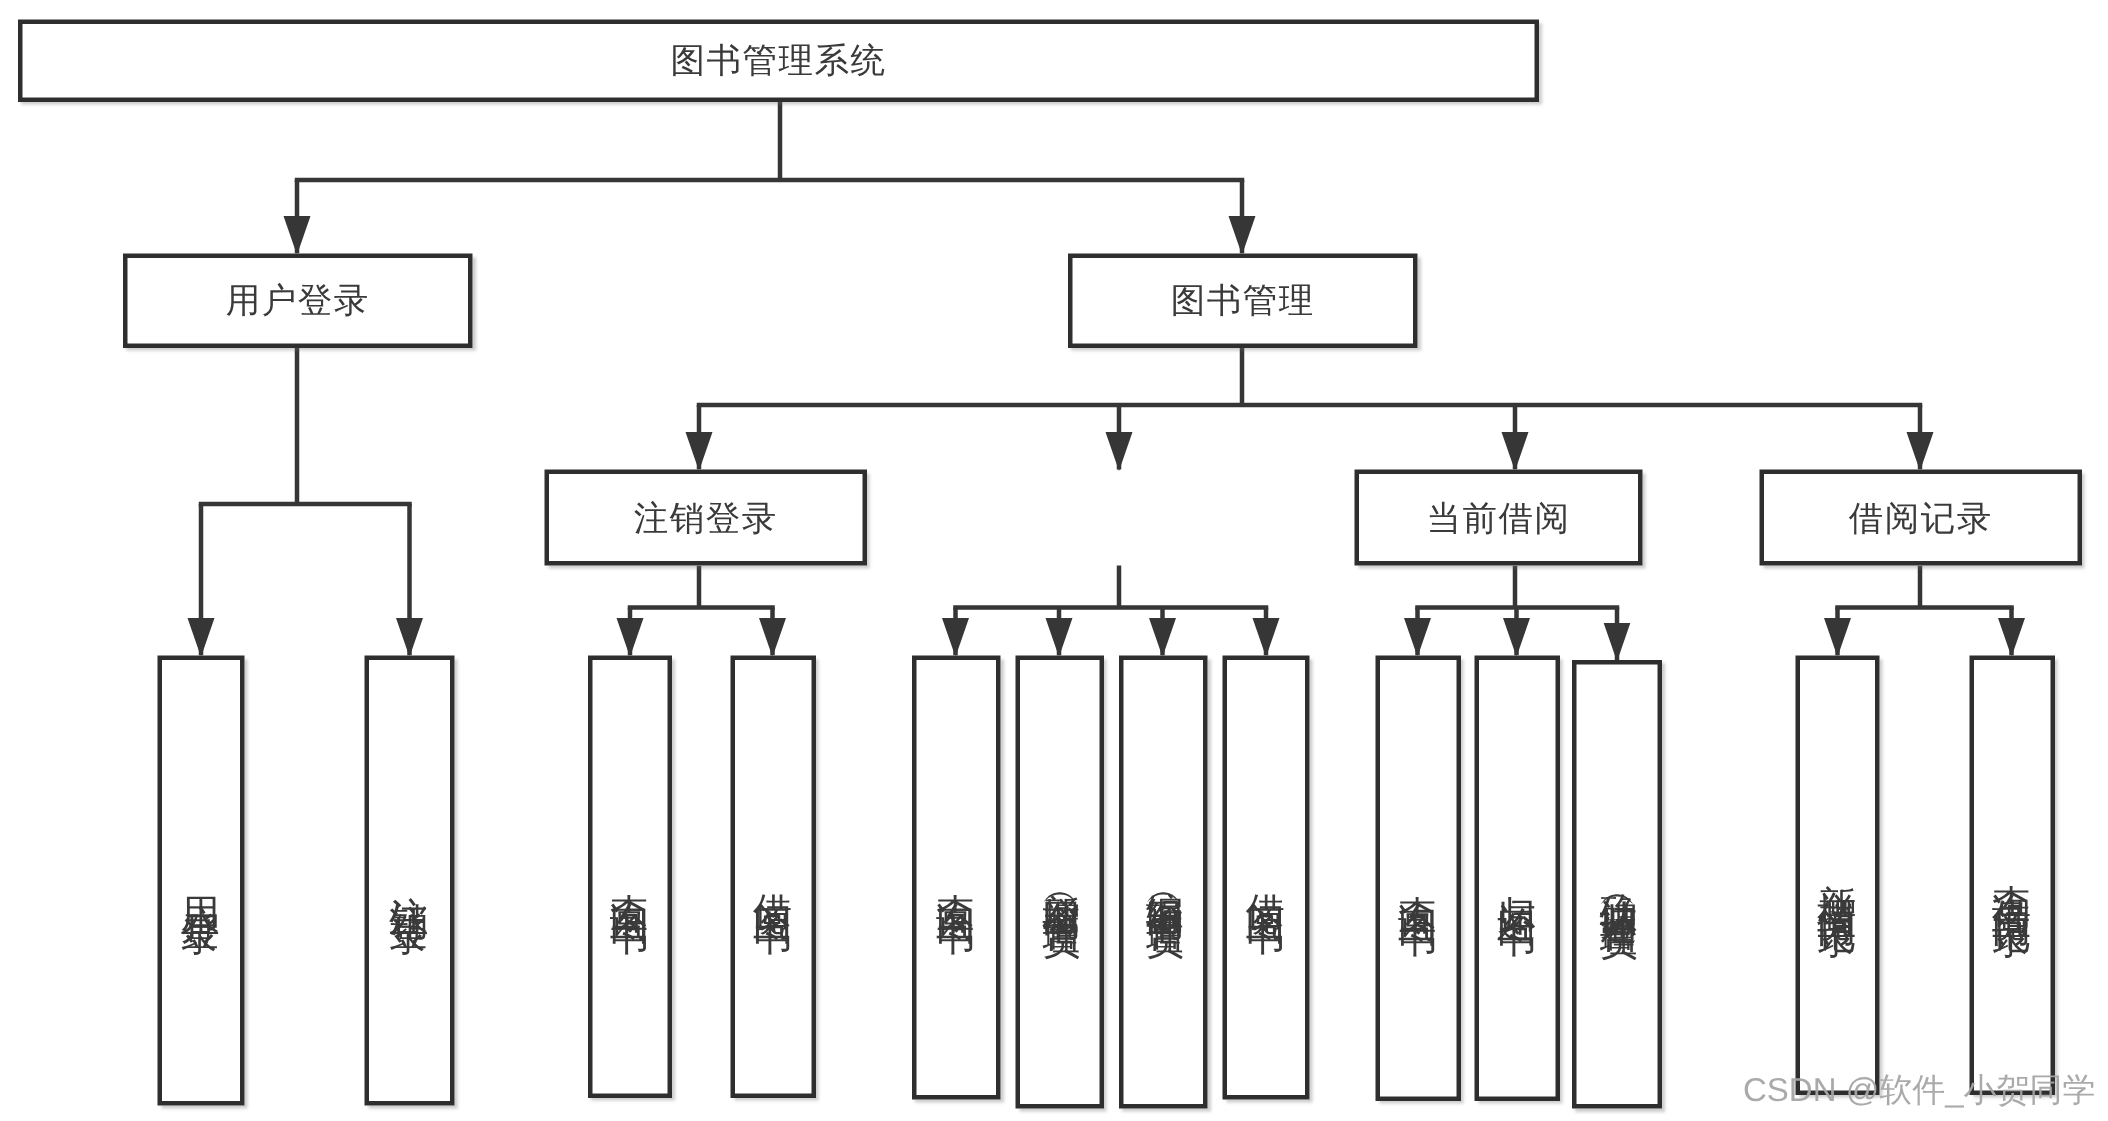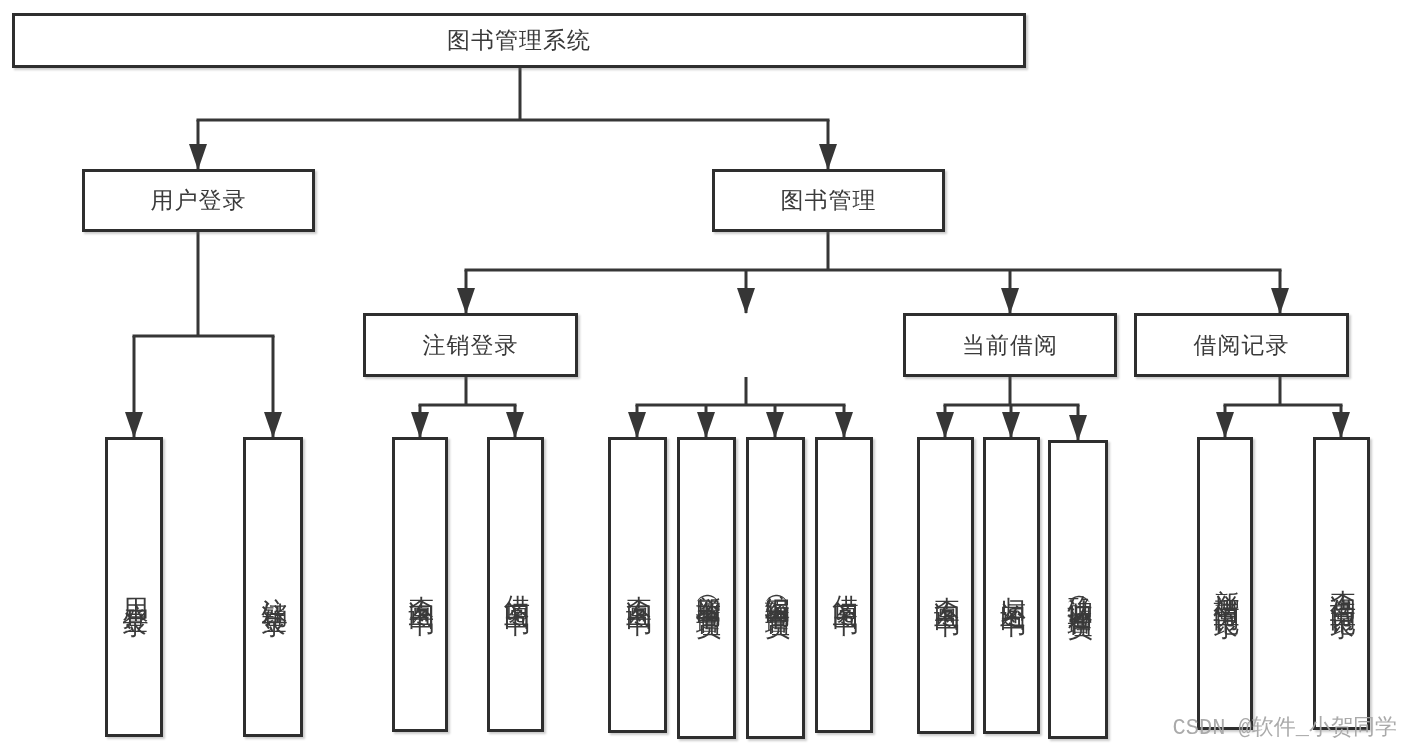--- a/index.html
+++ b/index.html
@@ -1,18 +1,18 @@
 <!DOCTYPE html>
 <html><head>
 <meta charset="utf-8">
 <style>
   html,body{margin:0;padding:0;background:#fff;}
   .stage{
     position:relative;width:1405px;height:747px;background:#ffffff;
-    font-family:Liberation Mono, monospace;overflow:hidden;
+    font-family:Liberation Sans, sans-serif;overflow:hidden;
   }
   .lines{position:absolute;left:0;top:0;z-index:1;}
   .lines .cline{stroke:#363636;stroke-width:3;fill:none;}
   .lines .arrowhead{fill:#363636;stroke:none;}
   .node{
     position:absolute;box-sizing:border-box;z-index:2;
     border:3px solid #2e2e2e;background:#ffffff;
     display:flex;align-items:center;justify-content:center;
     color:#3a3a3a;box-shadow:2px 2px 2px rgba(110,110,110,.35);
   }
@@ -76,24 +76,24 @@
   <div class="node h" style="left:82px;top:169px;width:233px;height:63px">
     <span class="label">用户登录</span>
   </div>
   <div class="node h" style="left:712px;top:169px;width:233px;height:63px">
     <span class="label">图书管理</span>
   </div>
 
   <div class="node h" style="left:363px;top:313px;width:215px;height:64px">
     <span class="label">注销登录</span>
   </div>
-  <div class="node h" style="left:903px;top:313px;width:214px;height:64px">
+  <div class="node h" style="left:903px;top:313px;width:192px;height:64px">
     <span class="label">当前借阅</span>
   </div>
-  <div class="node h" style="left:1134px;top:313px;width:215px;height:64px">
+  <div class="node h" style="left:1173px;top:313px;width:215px;height:64px">
     <span class="label">借阅记录</span>
   </div>
 
   <div class="node v" style="left:105px;top:437px;width:58px;height:300px">
     <span class="label">用户登录</span>
   </div>
   <div class="node v" style="left:243px;top:437px;width:60px;height:300px">
     <span class="label">注销登录</span>
   </div>
 

